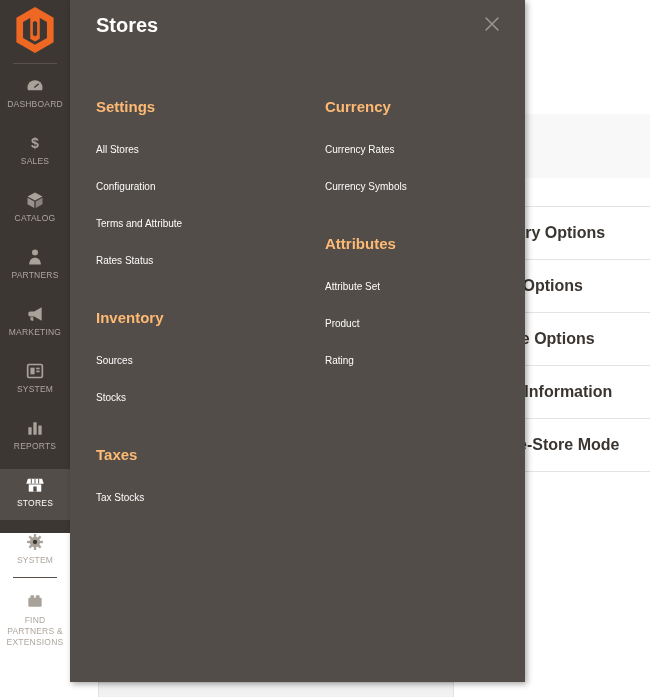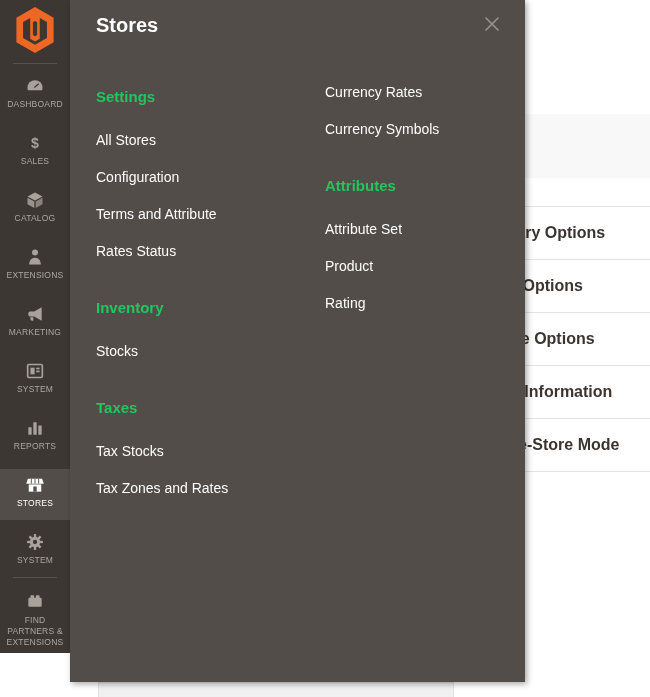--- a/index.html
+++ b/index.html
@@ -8,21 +8,21 @@
 
   
   .page-band{position:absolute;left:70px;top:114px;right:0;height:64px;background:#f8f8f8;}
   .accordion{position:absolute;left:456px;top:206px;right:0;border-top:1px solid #e3e3e3;}
   .acc-row{height:52px;border-bottom:1px solid #e3e3e3;display:flex;align-items:center;
            padding-left:23px;font-size:16px;font-weight:bold;color:#3a3530;white-space:nowrap;}
   .bottom-box{position:absolute;left:98px;top:682px;width:356px;height:16px;
               background:#f1f1f1;border:1px solid #e2e2e2;box-sizing:border-box;}
 
   
-  .sidebar{position:absolute;left:0;top:0;width:70px;height:653px;background:#3c3733;z-index:5;}
+  .sidebar{position:absolute;left:0;top:0;width:70px;height:533px;background:#3c3733;z-index:5;}
   .logo{padding:6px 0 5px;text-align:center;cursor:pointer;}
   .side-divider{height:1px;background:#59524c;margin:0 13px;}
   .nav-item{height:45px;margin:6px 0 0;text-align:center;padding-top:6px;box-sizing:content-box;
             cursor:pointer;color:#a9a29b;}
   .nav-item:first-of-type{margin-top:4px;}
   .nav-item svg{display:block;margin:0 auto;}
   .nav-label{display:block;font-size:8.5px;line-height:1.3;margin-top:3px;color:#ada69f;
              letter-spacing:.2px;}
   .nav-item.active{background:#534d49;color:#ffffff;}
   .nav-item.active .nav-label{color:#ffffff;}
@@ -32,23 +32,23 @@
   
   .flyout{position:absolute;left:70px;top:0;width:455px;height:682px;background:#534d49;z-index:10;
           box-shadow:2px 2px 6px rgba(0,0,0,.35);}
   .flyout-title{position:absolute;left:26px;top:14px;margin:0;font-size:20px;font-weight:bold;
                 color:#ffffff;}
   .close-btn{position:absolute;right:21px;top:12px;width:24px;height:24px;background:none;
              border:none;padding:2px;cursor:pointer;}
   .fly-col{position:absolute;top:84px;width:220px;}
   .col-a{left:26px;} .col-b{left:255px;}
   .menu-section{margin-bottom:40px;}
-  .menu-section h3{margin:4px 0 26px;font-size:15px;line-height:18px;font-weight:bold;color:#22c55e;}
+  .menu-section h3{margin:14px 0 26px;font-size:15px;line-height:18px;font-weight:bold;color:#fdba74;}
   .menu-section ul{margin:0;padding:0;list-style:none;}
-  .menu-section li{font-size:14px;line-height:16px;margin-bottom:21px;color:#fdfdfd;cursor:pointer;}
+  .menu-section li{font-size:10px;line-height:16px;margin-bottom:21px;color:#fdfdfd;cursor:pointer;}
 </style>
 </head>
 <body>
 
 <div class="screen">
 
   <div class="page-band"></div>
   <div class="accordion">
     <div class="acc-row">
       <span>Country Options</span>
@@ -101,21 +101,21 @@
         <path d="M21 9.3 12.8 13.7 12.8 21.5 21 17.1z" opacity=".7"></path>
       </svg>
       <span class="nav-label">CATALOG</span>
     </div>
 
     <div class="nav-item">
       <svg viewBox="0 0 24 24" width="20" height="20" fill="currentColor">
         <circle cx="12" cy="6.5" r="3.6"></circle>
         <path d="M5 21c0-5 3-8.2 7-8.2s7 3.2 7 8.2z"></path>
       </svg>
-      <span class="nav-label">EXTENSIONS</span>
+      <span class="nav-label">PARTNERS</span>
     </div>
 
     <div class="nav-item">
       <svg viewBox="0 0 24 24" width="20" height="20" fill="currentColor">
         <path d="M20 4v16l-9-5H6a2 2 0 0 1-2-2v-2a2 2 0 0 1 2-2h5z"></path>
         <path d="M6.5 16h3.5v4H8.5a2 2 0 0 1-2-2z"></path>
       </svg>
       <span class="nav-label">MARKETING</span>
     </div>
 
@@ -186,34 +186,35 @@
         <ul>
           <li>All Stores</li>
           <li>Configuration</li>
           <li>Terms and Attribute</li>
           <li>Rates Status</li>
         </ul>
       </div>
       <div class="menu-section">
         <h3>Inventory</h3>
         <ul>
+          <li>Sources</li>
           <li>Stocks</li>
         </ul>
       </div>
       <div class="menu-section">
         <h3>Taxes</h3>
         <ul>
           <li>Tax Stocks</li>
-          <li>Tax Zones and Rates</li>
         </ul>
       </div>
     </div>
 
     <div class="fly-col col-b">
       <div class="menu-section">
+        <h3>Currency</h3>
         <ul>
           <li>Currency Rates</li>
           <li>Currency Symbols</li>
         </ul>
       </div>
       <div class="menu-section">
         <h3>Attributes</h3>
         <ul>
           <li>Attribute Set</li>
           <li>Product</li>

